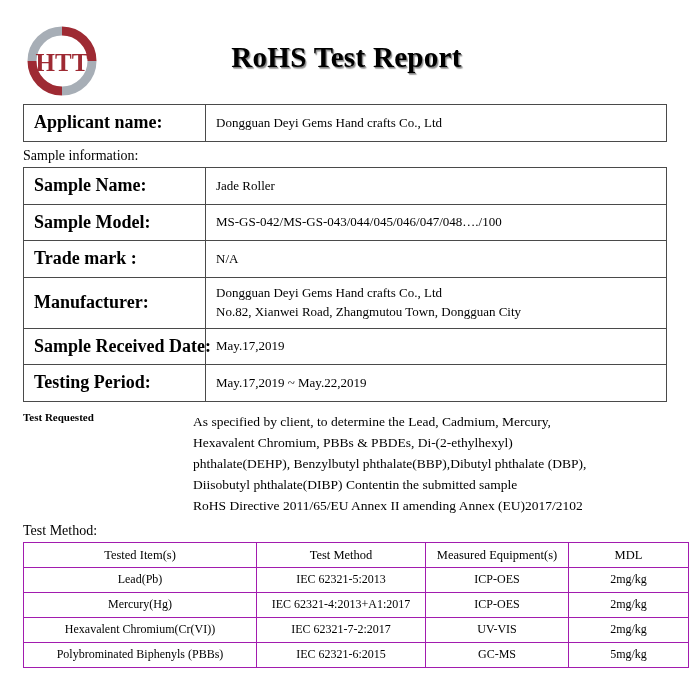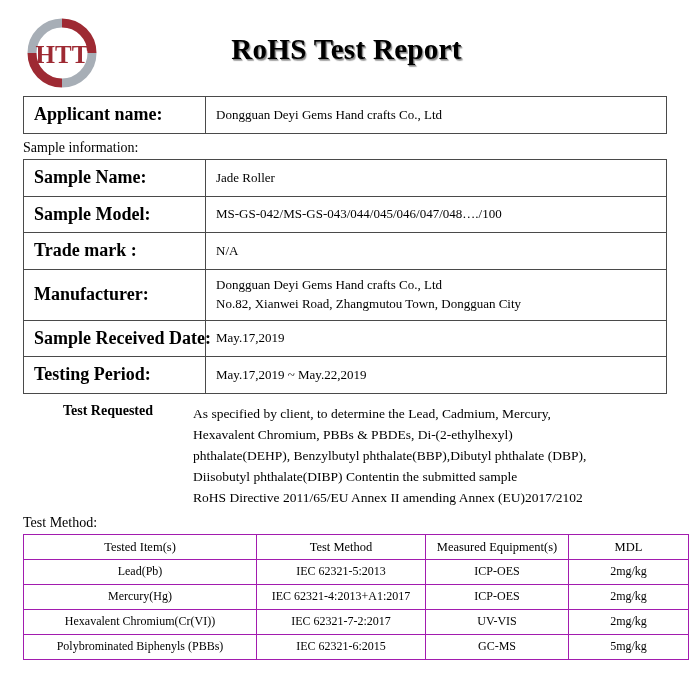--- a/index.html
+++ b/index.html
@@ -13,20 +13,21 @@
     position: relative;
     overflow: hidden;
     font-family: "Liberation Serif", "DejaVu Serif", serif;
     color: #000000;
   }
 
   
   .header {
     position: relative;
     height: 96px;
+    margin-top: 8px;
   }
   .logo {
     position: absolute;
     left: 26px;
     top: 17px;
     width: 72px;
     height: 72px;
   }
   .logo svg { display: block; }
 
@@ -81,24 +82,23 @@
 
   
   .requested {
     margin-left: 23px;
     margin-top: 9px;
     display: flex;
     align-items: flex-start;
   }
   .requested .req-label {
     font-weight: bold;
-    font-size: 14px;
+    font-size: 11px;
     width: 170px;
     flex: 0 0 170px;
-    text-align: center;
   }
   .requested .req-body {
     font-size: 13.5px;
     line-height: 1.57;
   }
   .requested .req-body div { white-space: nowrap; }
 
   
   .method-table {
     border-collapse: collapse;

